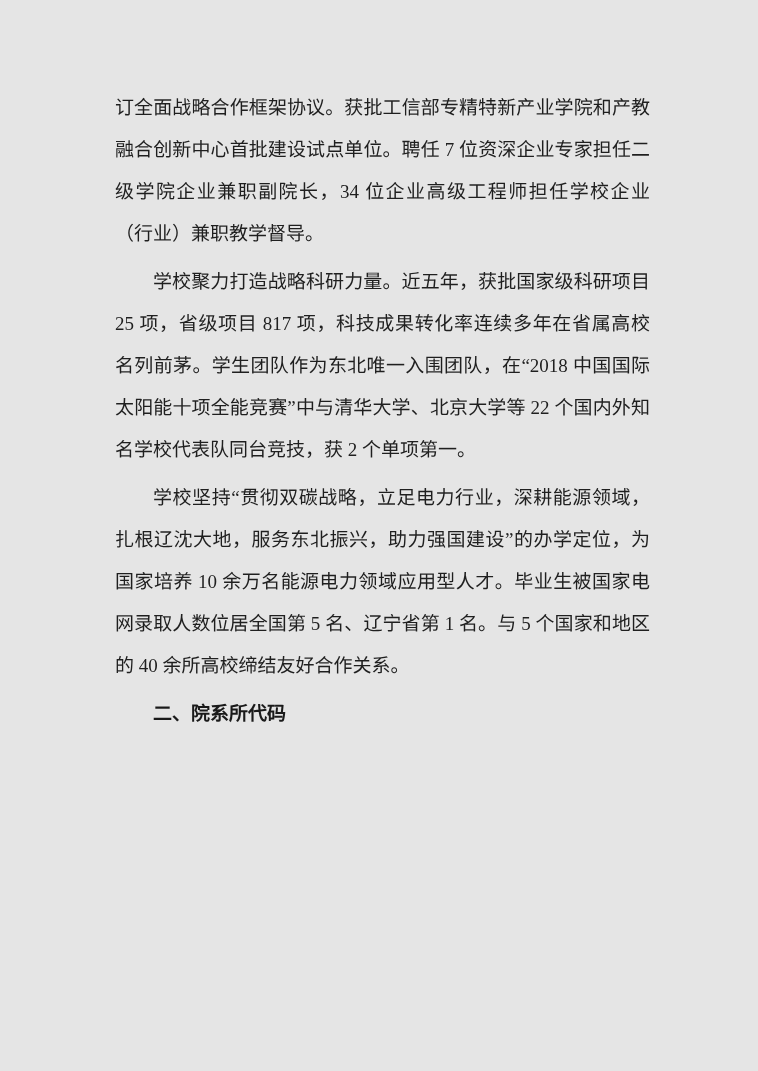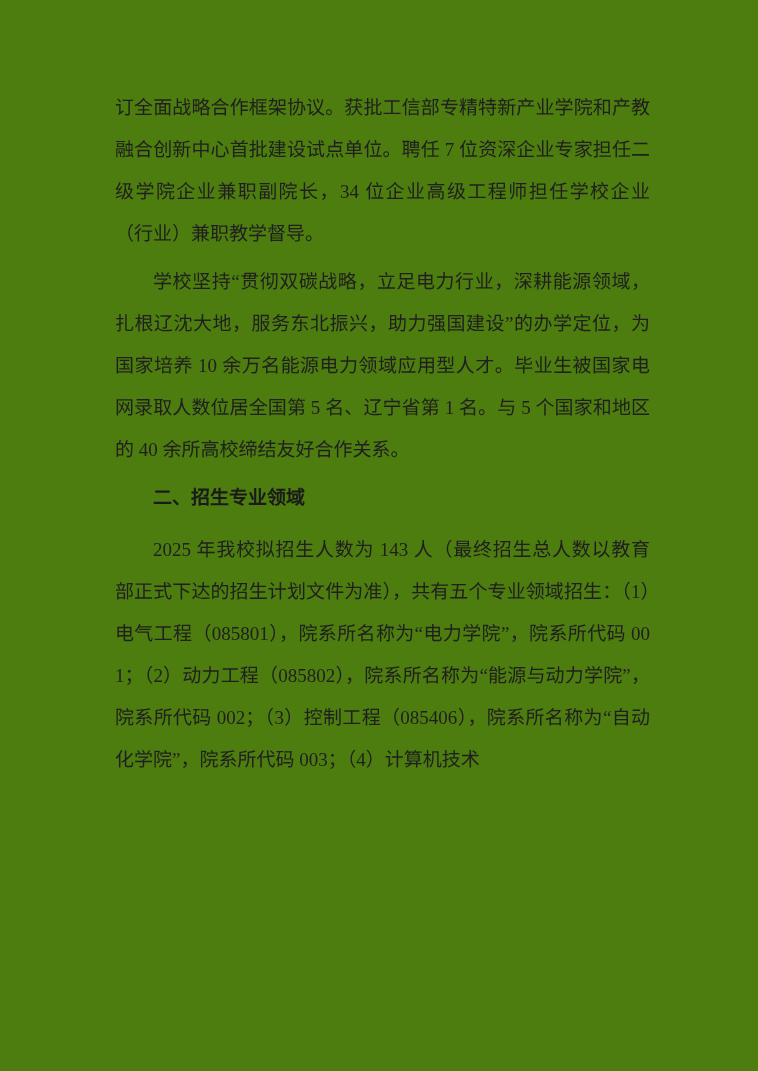--- a/index.html
+++ b/index.html
@@ -4,21 +4,21 @@
 <style>
   html, body {
     margin: 0;
     padding: 0;
     background: #ffffff;
   }
   .page {
     position: relative;
     width: 758px;
     height: 1071px;
-    background: #4d7c0f;
+    background: #e5e5e5;
     overflow: hidden;
     font-family: "Liberation Serif", "DejaVu Serif", serif;
   }
   .content {
     padding: 87px 108px 0 115px;
     color: #1f1f1f;
   }
   .body-para {
     font-size: 19px;
     line-height: 42px;
@@ -39,17 +39,17 @@
     text-indent: 2em;
     color: #1a1a1a;
   }
 </style>
 </head>
 <body>
 
 <div class="page">
   <div class="content">
     <p class="body-para no-indent">订全面战略合作框架协议。获批工信部专精特新产业学院和产教融合创新中心首批建设试点单位。聘任 7 位资深企业专家担任二级学院企业兼职副院长，34 位企业高级工程师担任学校企业（行业）兼职教学督导。</p>
+    <p class="body-para">学校聚力打造战略科研力量。近五年，获批国家级科研项目 25 项，省级项目 817 项，科技成果转化率连续多年在省属高校名列前茅。学生团队作为东北唯一入围团队，在“2018 中国国际太阳能十项全能竞赛”中与清华大学、北京大学等 22 个国内外知名学校代表队同台竞技，获 2 个单项第一。</p>
     <p class="body-para">学校坚持“贯彻双碳战略，立足电力行业，深耕能源领域，扎根辽沈大地，服务东北振兴，助力强国建设”的办学定位，为国家培养 10 余万名能源电力领域应用型人才。毕业生被国家电网录取人数位居全国第 5 名、辽宁省第 1 名。与 5 个国家和地区的 40 余所高校缔结友好合作关系。</p>
-    <h2 class="section-heading">二、招生专业领域</h2>
-    <p class="body-para">2025 年我校拟招生人数为 143 人（最终招生总人数以教育部正式下达的招生计划文件为准），共有五个专业领域招生：（1）电气工程（085801），院系所名称为“电力学院”，院系所代码 001；（2）动力工程（085802），院系所名称为“能源与动力学院”，院系所代码 002；（3）控制工程（085406），院系所名称为“自动化学院”，院系所代码 003；（4）计算机技术</p>
+    <h2 class="section-heading">二、院系所代码</h2>
   </div>
 </div>
 
 </body></html>

